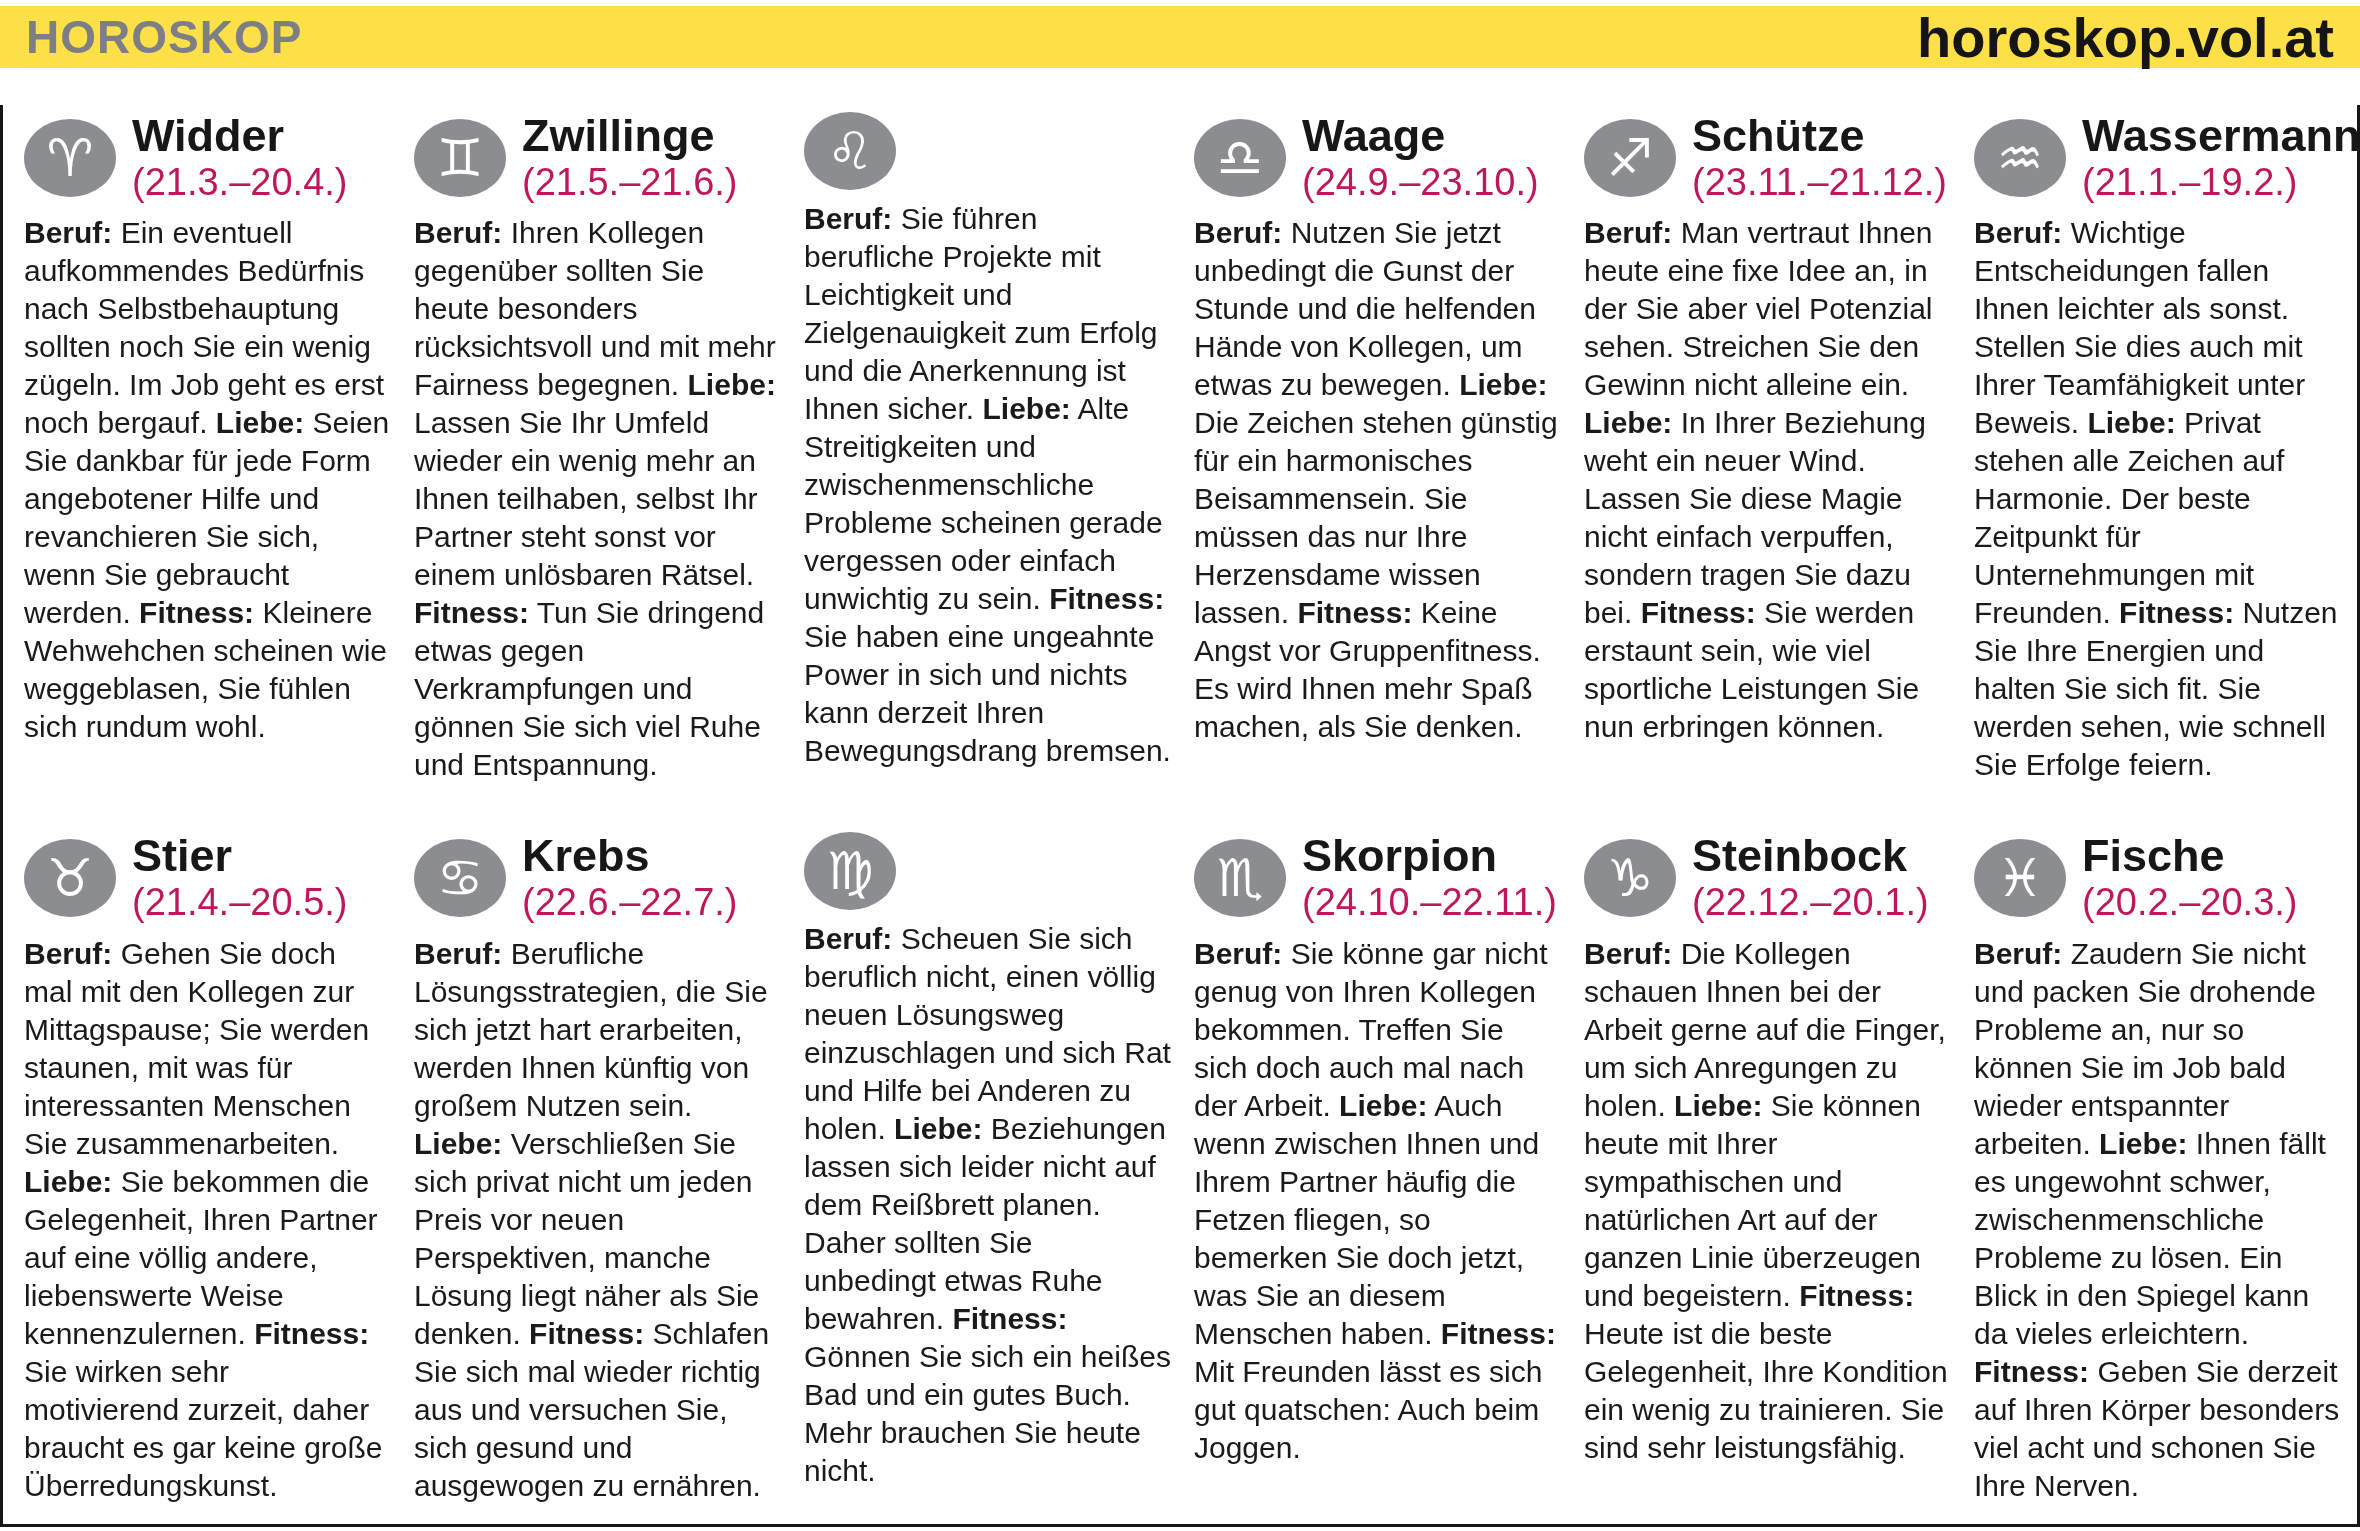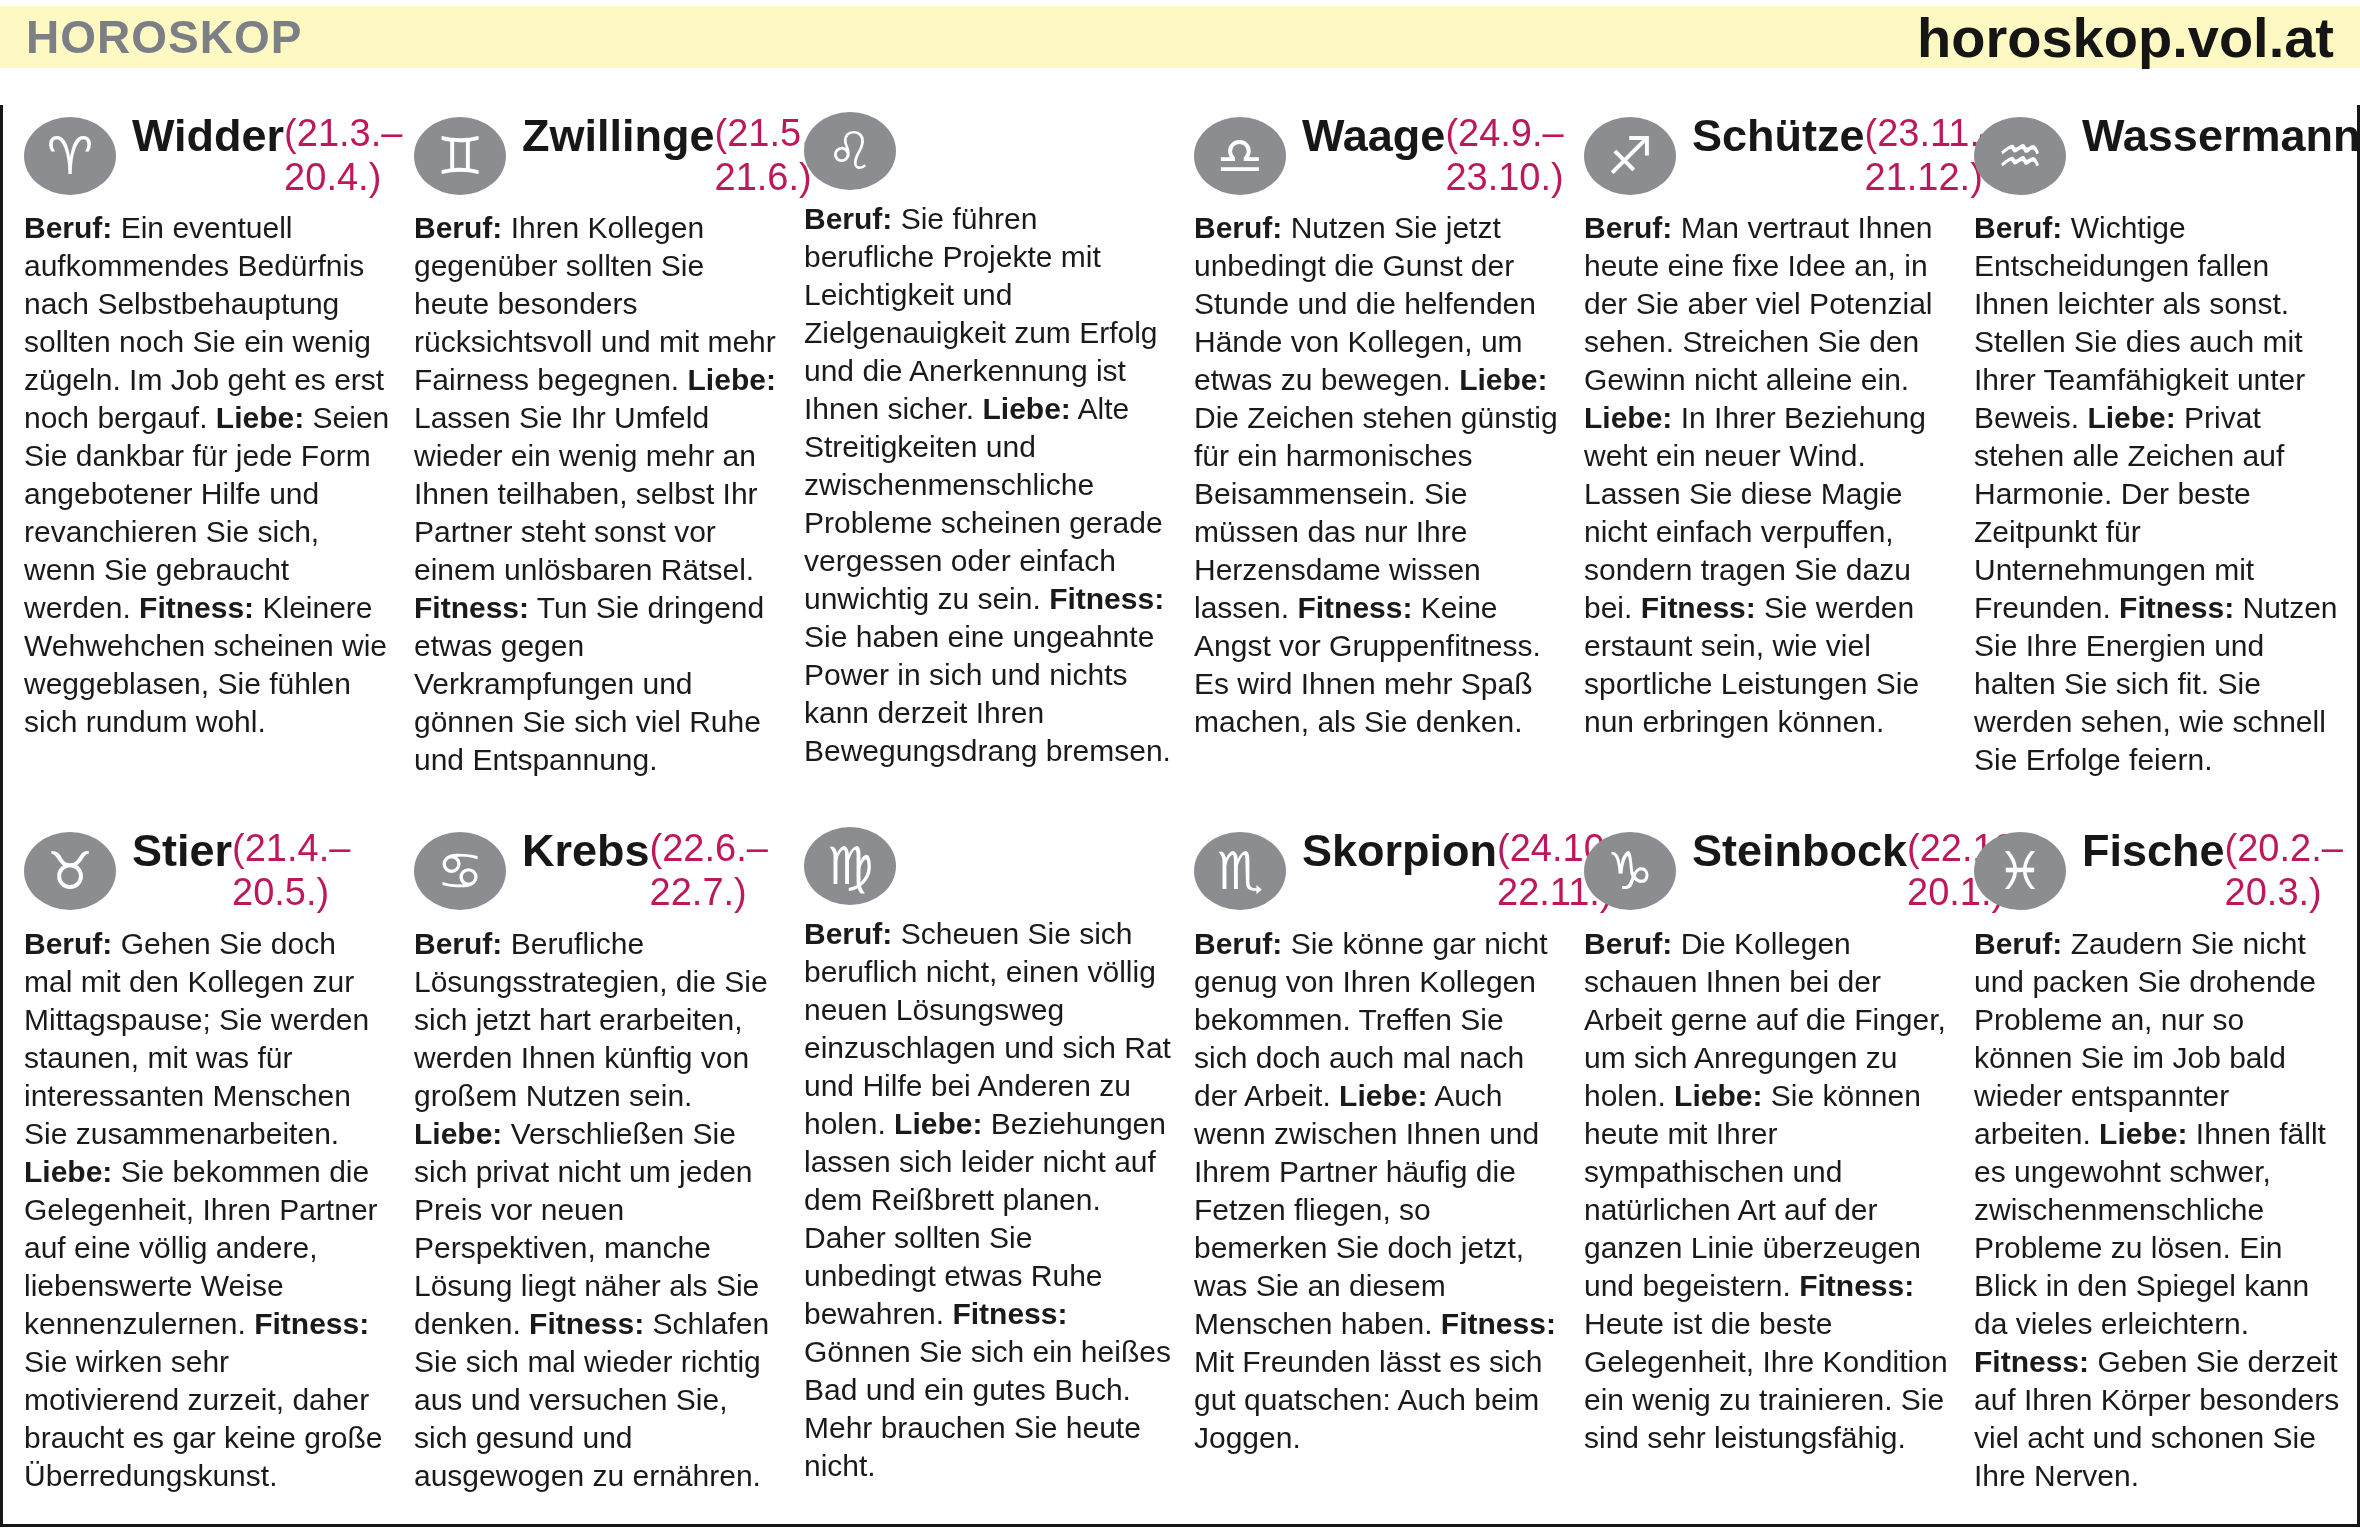--- a/index.html
+++ b/index.html
@@ -1,36 +1,36 @@
 <!DOCTYPE html>
 <html lang="de"><head>
 <meta charset="utf-8">
 <style>
   html,body{margin:0;padding:0;background:#fff;}
   .page{position:relative;width:2360px;height:1531px;background:#ffffff;overflow:hidden;
         font-family:"Liberation Sans",sans-serif;color:#1a1a1a;}
   
-  .topbar{position:absolute;left:0;top:6px;width:2360px;height:62px;background:#fef9c3;
+  .topbar{position:absolute;left:0;top:6px;width:2360px;height:62px;background:#fde047;
           display:flex;align-items:center;justify-content:space-between;
           padding:0 26px;box-sizing:border-box;}
   .topbar-title{font-size:46px;font-weight:bold;color:#7c7f85;letter-spacing:1px;}
   .topbar-site{font-size:56px;font-weight:bold;color:#151515;}
   
   .frame{position:absolute;left:0;top:105px;width:2360px;height:1422px;box-sizing:border-box;
          border-left:3px solid #161616;border-right:3px solid #161616;border-bottom:3px solid #161616;
          pointer-events:none;}
   
   .grid{position:absolute;left:24px;top:112px;width:2322px;
         display:grid;grid-template-columns:repeat(6,368px);column-gap:22px;row-gap:48px;}
   .card{width:368px;}
   .card-head{display:flex;align-items:center;gap:16px;margin-bottom:10px;}
   .icon{width:92px;height:78px;border-radius:50%;background:#8b8d90;color:#ffffff;
         display:flex;align-items:center;justify-content:center;flex:0 0 auto;
         font-family:"DejaVu Sans",sans-serif;font-size:52px;line-height:1;}
-  .titles{display:flex;flex-direction:row;justify-content:center;}
+  .titles{display:flex;flex-direction:column;justify-content:center;}
   .name{font-size:45px;font-weight:bold;line-height:1.08;color:#171717;}
   .dates{font-size:38px;line-height:1.15;color:#be185d;}
   .body{margin:0;font-size:30px;line-height:38px;color:#1a1a1a;text-align:left;
         hyphens:auto;-webkit-hyphens:auto;}
   .lbl{font-weight:bold;}
 </style>
 </head>
 <body>
 
 <div class="page">

